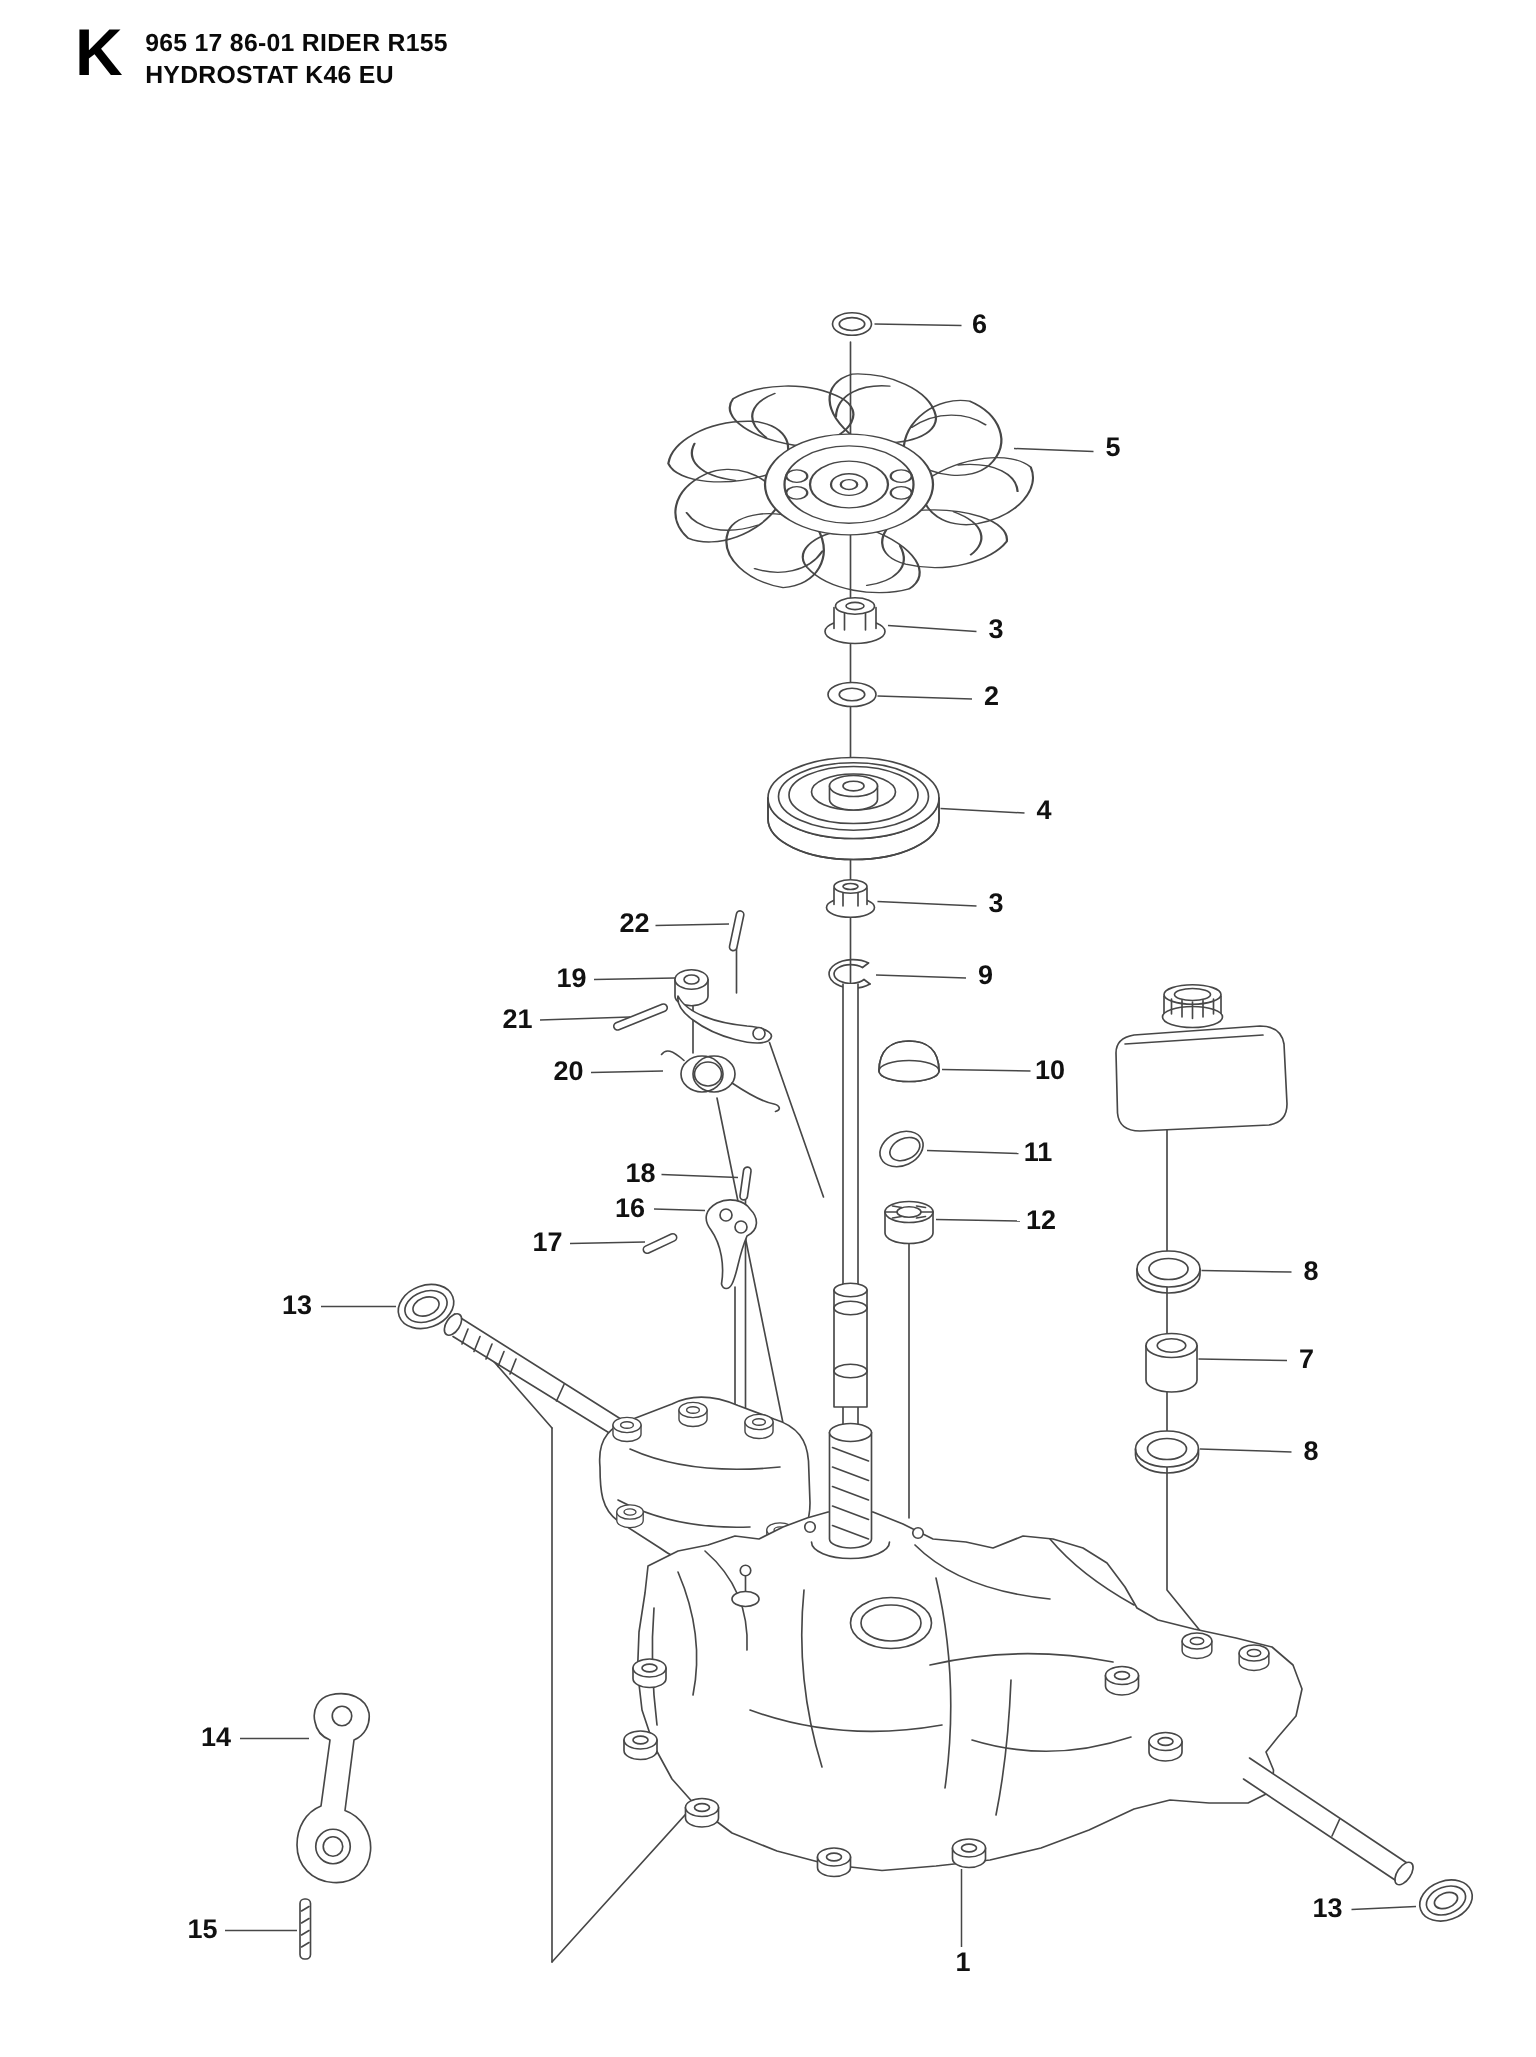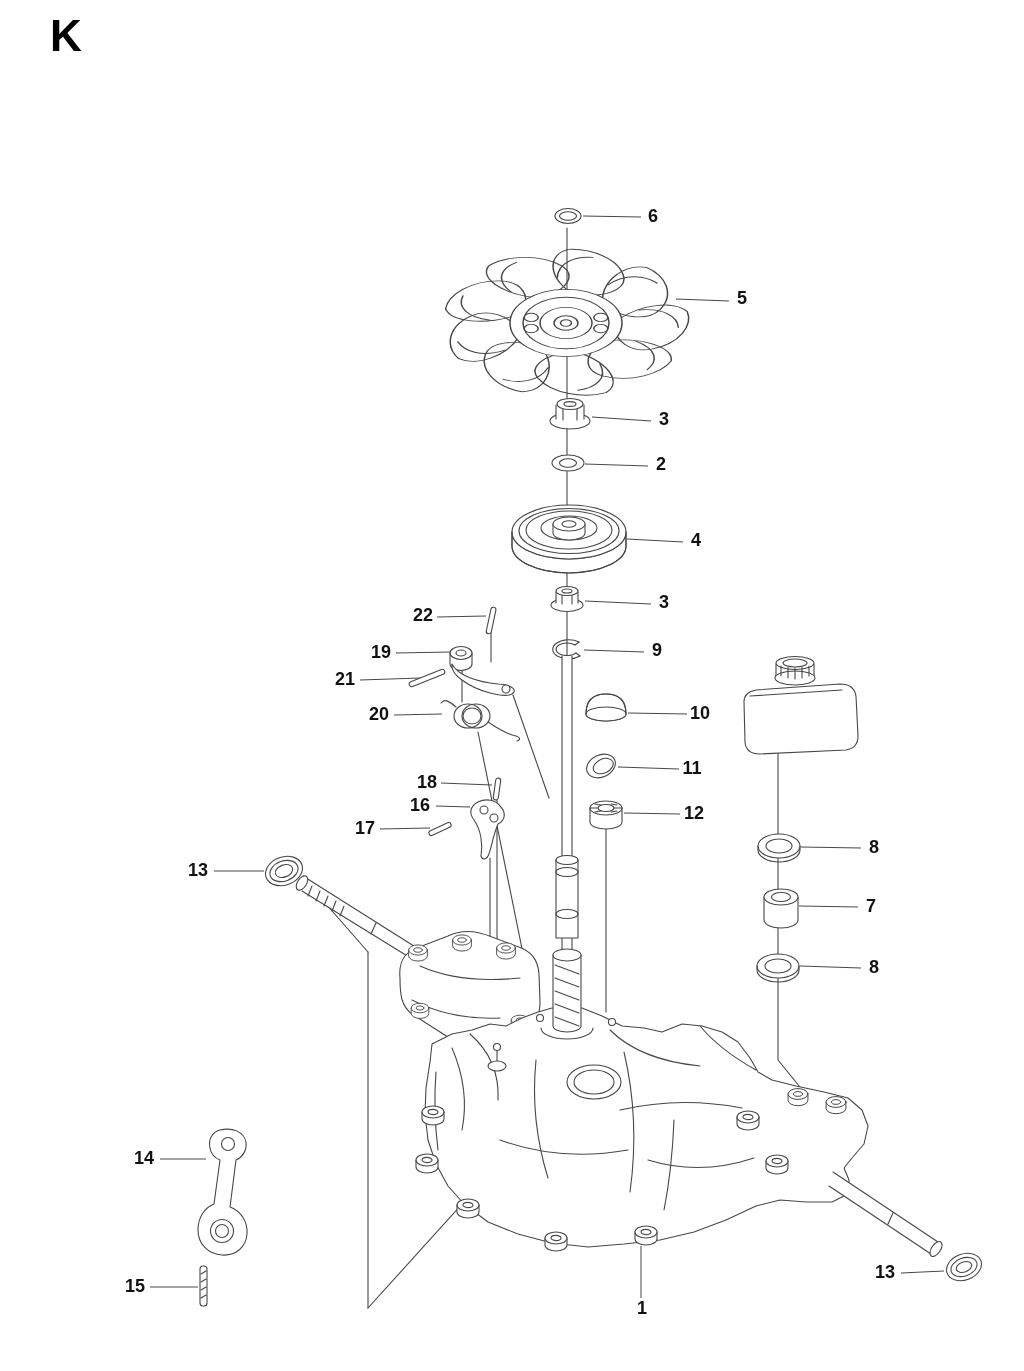--- a/index.html
+++ b/index.html
@@ -17,20 +17,24 @@
     font-family:"Liberation Sans", sans-serif;
     font-size:18px; font-weight:bold; fill:#111;
     text-anchor:middle;
   }
 </style>
 </head>
 <body>
 
 <div class="header">
   <div class="section-letter">K</div>
+  <div class="titles">
+    <div class="title-line">965 17 86-01 RIDER R155</div>
+    <div class="title-line">HYDROSTAT K46 EU</div>
+  </div>
 </div>
 
 <svg class="diagram" width="1024" height="1371" viewBox="0 0 1024 1371">
   <defs>
     <path id="blade" d="M50,-14 C68,-44 100,-56 116,-40 C126,-18 118,14 92,28 C72,38 52,20 50,-2 Z"></path>
     <path id="bladecurl" d="M68,-34 C92,-42 108,-30 112,-12"></path>
     <g id="boss">
       <path d="M -11 0 L -11 7 A 11 6 0 0 0 11 7 L 11 0" fill="#fff"></path>
       <ellipse rx="11" ry="6" fill="#fff"></ellipse>
       <ellipse rx="5" ry="2.6" fill="none"></ellipse>

